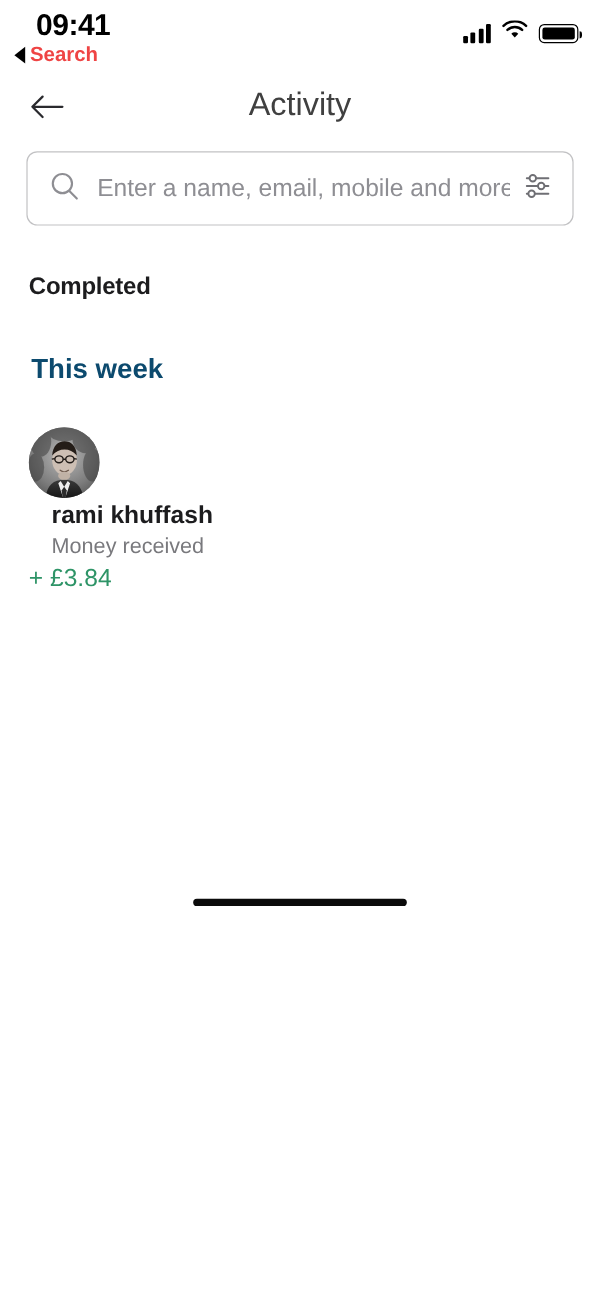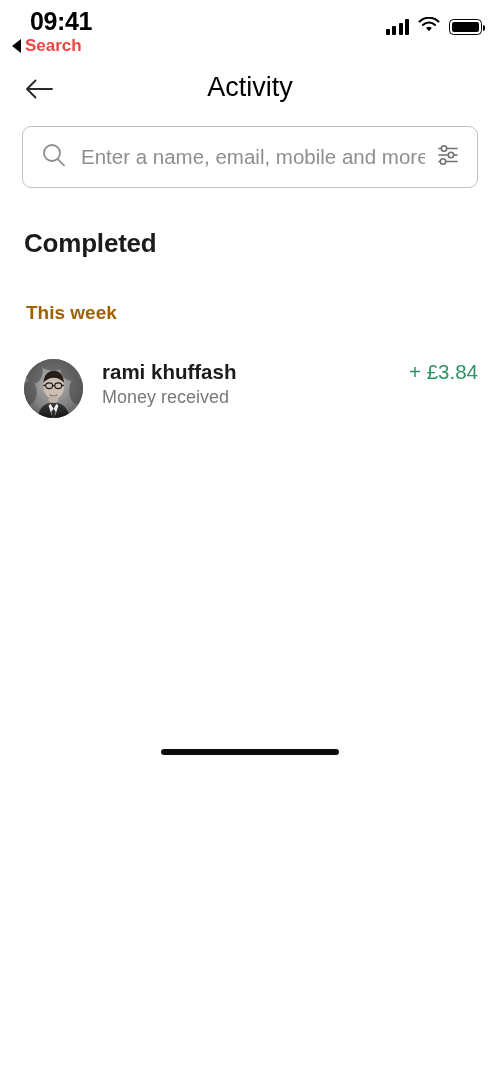--- a/index.html
+++ b/index.html
@@ -50,21 +50,21 @@
   .battery span{ display:block; width:100%; height:100%; background:#000; border-radius:2px; }
 
   
   .navbar { position:relative; height:62px; }
   .nav-back {
     position:absolute; left:22px; top:14px;
     width:34px; height:34px; cursor:pointer;
   }
   .nav-title {
     position:absolute; left:0; right:0; top:14px;
-    text-align:center; font-size:27px; color:#000000; font-weight:400;
+    text-align:center; font-size:27px; color:#404040; font-weight:400;
   }
 
   
   .search-wrap { padding:0 22px; margin-top:6px; }
   .search-box {
     display:flex; align-items:center;
     height:62px; border:1.7px solid #c2c2c4; border-radius:9px;
     padding:0 16px 0 18px; background:#fff;
   }
   .search-icon { flex:0 0 auto; margin-right:14px; }
@@ -82,32 +82,32 @@
     display:inline-flex; align-items:center; gap:10px;
     height:37px; padding:0 15px 0 17px;
     border-radius:19px; background:#1273b8; cursor:pointer;
   }
   .chip-label { color:#fff; font-size:17px; font-weight:700; letter-spacing:.1px; }
   .chip-x { display:block; }
 
   
   .section-title {
     padding:0 24px; margin-top:40px;
-    font-size:26px; font-weight:700; color:#1c1c1e; letter-spacing:-.2px;
+    font-size:20px; font-weight:700; color:#1c1c1e; letter-spacing:-.2px;
   }
   .group-title {
     padding:0 26px; margin-top:43px;
-    font-size:19px; font-weight:700; color:#a16207;
+    font-size:23px; font-weight:700; color:#0c4a6e;
   }
 
   
   .tx-list { margin-top:27px; }
   .tx-row {
     display:flex; align-items:flex-start;
-    padding:6px 22px 6px 24px; cursor:pointer;
+    padding:6px 22px 6px 24px; cursor:pointer;flex-direction:column;
   }
   .avatar {
     flex:0 0 auto; width:59px; height:59px; border-radius:50%;
     overflow:hidden; background:#8d8d8d; margin-top:2px;
   }
   .avatar svg { display:block; width:100%; height:100%; }
   .tx-main { flex:1 1 auto; padding-left:19px; padding-top:2px; min-width:0; }
   .tx-name { font-size:20.5px; font-weight:700; color:#1c1c1e; line-height:1.26; }
   .tx-date { font-size:18px; color:#79797d; line-height:1.28; margin-top:2px; }
   .tx-desc { font-size:18px; color:#79797d; line-height:1.28; margin-top:1px; }

